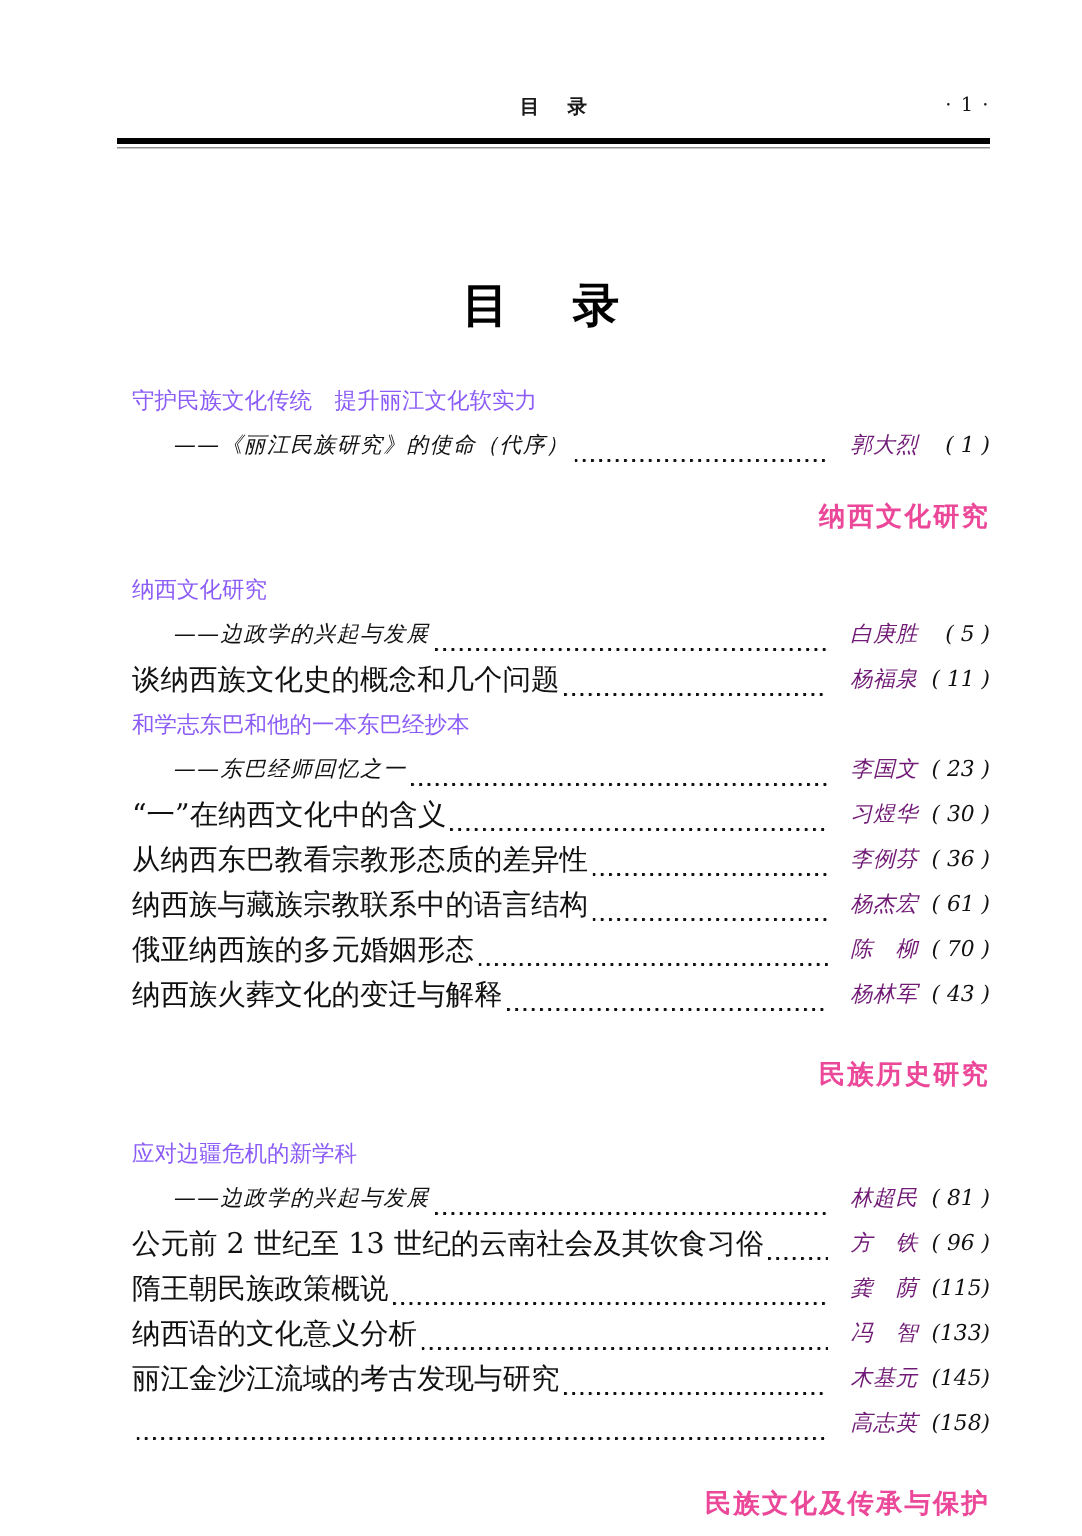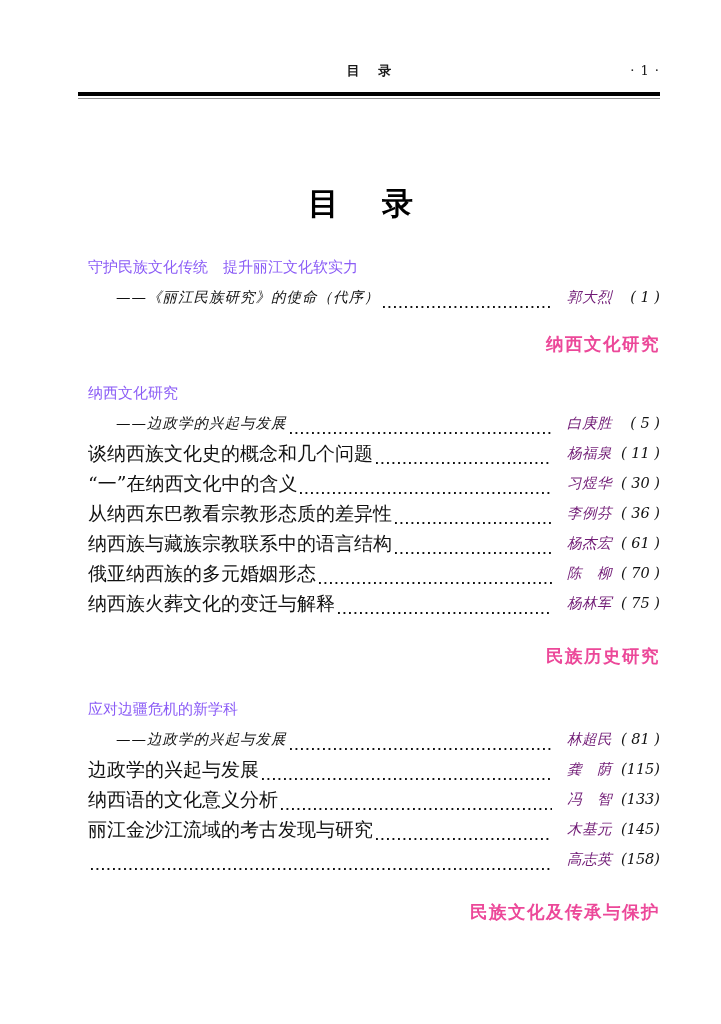--- a/index.html
+++ b/index.html
@@ -218,20 +218,29 @@
       </div>
       <div class="entry">
         <div class="entry-line">
           <span class="entry-title">谈纳西族文化史的概念和几个问题</span>
           <span class="leaders"></span>
           <span class="entry-author">杨福泉</span>
           <span class="entry-page">( 11 )</span>
         </div>
       </div>
       <div class="entry">
+        <div class="entry-headline">和学志东巴和他的一本东巴经抄本</div>
+        <div class="entry-line sub">
+          <span class="entry-title">——东巴经师回忆之一</span>
+          <span class="leaders"></span>
+          <span class="entry-author">李国文</span>
+          <span class="entry-page">( 23 )</span>
+        </div>
+      </div>
+      <div class="entry">
         <div class="entry-line">
           <span class="entry-title">“一”在纳西文化中的含义</span>
           <span class="leaders"></span>
           <span class="entry-author">习煜华</span>
           <span class="entry-page">( 30 )</span>
         </div>
       </div>
       <div class="entry">
         <div class="entry-line">
           <span class="entry-title">从纳西东巴教看宗教形态质的差异性</span>
@@ -254,38 +263,46 @@
           <span class="leaders"></span>
           <span class="entry-author">陈　柳</span>
           <span class="entry-page">( 70 )</span>
         </div>
       </div>
       <div class="entry">
         <div class="entry-line">
           <span class="entry-title">纳西族火葬文化的变迁与解释</span>
           <span class="leaders"></span>
           <span class="entry-author">杨林军</span>
-          <span class="entry-page">( 75 )</span>
+          <span class="entry-page">( 43 )</span>
         </div>
       </div>
       <div class="sp-before-head2"></div>
       <div class="section-heading">民族历史研究</div>
       <div class="sp-after-head2"></div>
       <div class="entry">
         <div class="entry-headline">应对边疆危机的新学科</div>
         <div class="entry-line sub">
           <span class="entry-title">——边政学的兴起与发展</span>
           <span class="leaders"></span>
           <span class="entry-author">林超民</span>
           <span class="entry-page">( 81 )</span>
         </div>
       </div>
       <div class="entry">
         <div class="entry-line">
-          <span class="entry-title">边政学的兴起与发展</span>
+          <span class="entry-title">公元前 2 世纪至 13 世纪的云南社会及其饮食习俗</span>
+          <span class="leaders"></span>
+          <span class="entry-author">方　铁</span>
+          <span class="entry-page">( 96 )</span>
+        </div>
+      </div>
+      <div class="entry">
+        <div class="entry-line">
+          <span class="entry-title">隋王朝民族政策概说</span>
           <span class="leaders"></span>
           <span class="entry-author">龚　荫</span>
           <span class="entry-page">(115)</span>
         </div>
       </div>
       <div class="entry">
         <div class="entry-line">
           <span class="entry-title">纳西语的文化意义分析</span>
           <span class="leaders"></span>
           <span class="entry-author">冯　智</span>

